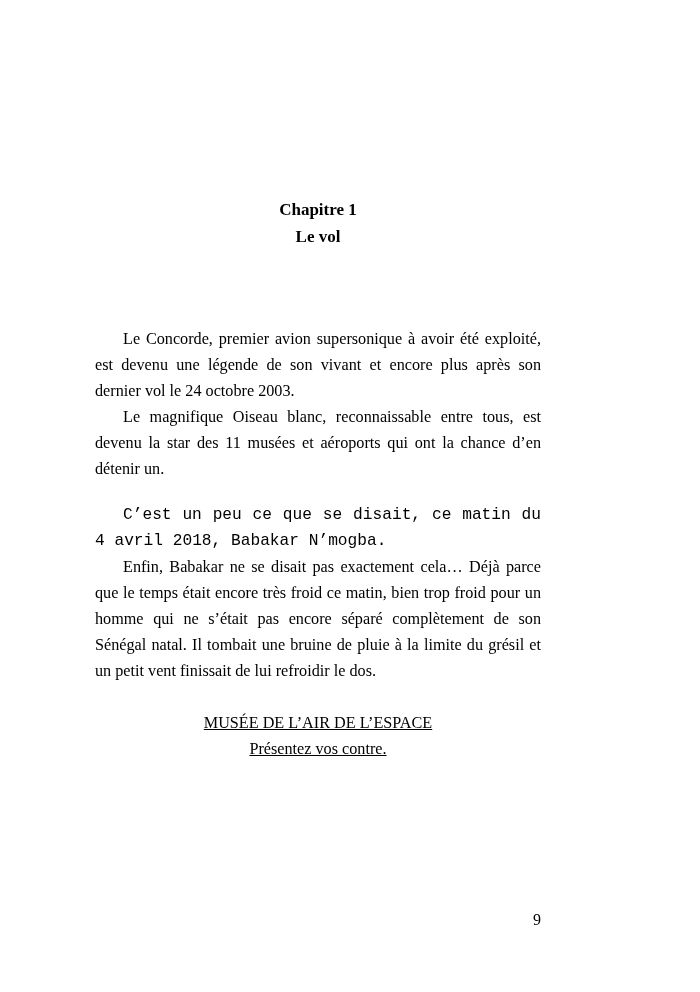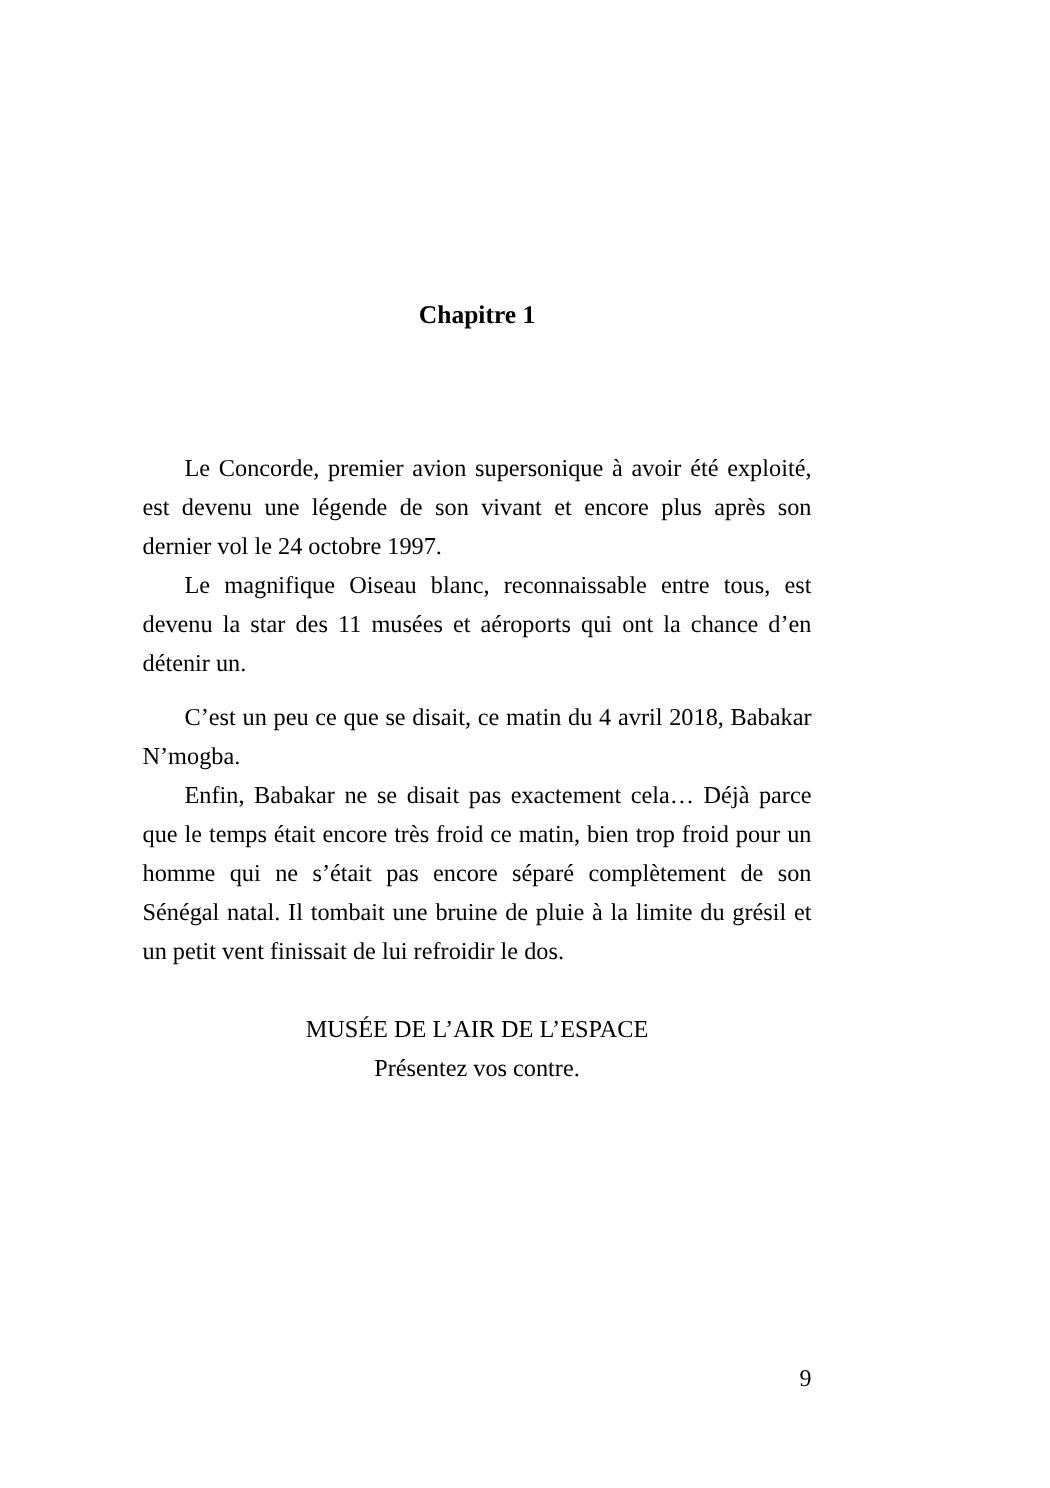--- a/index.html
+++ b/index.html
@@ -43,50 +43,53 @@
     line-height: 26px;
     text-align: justify;
     text-justify: inter-word;
   }
   .para {
     margin: 0;
     text-indent: 28px;
     text-align: justify;
   }
   .para.gap-before {
-    margin-top: 10px;
+    margin-top: 20px;
+    font-family: Liberation Mono, monospace;
   }
   .centered-block {
     margin-top: 26px;
     text-align: center;
   }
   .centered-line {
     display: block;
     text-align: center;
     text-indent: 0;
+    text-decoration: underline;
   }
   .page-number {
     position: absolute;
     right: 95px;
     bottom: 62px;
     font-size: 16px;
     line-height: 20px;
   }
 </style>
 </head>
 <body>
 
 <div class="page">
 
   <div class="chapter-head">
     <span class="chapter-title">Chapitre 1</span>
+    <span class="chapter-subtitle">Le vol</span>
   </div>
 
   <div class="body-text">
-    <p class="para">Le Concorde, premier avion supersonique à avoir été exploité, est devenu une légende de son vivant et encore plus après son dernier vol le 24 octobre 1997.</p>
+    <p class="para">Le Concorde, premier avion supersonique à avoir été exploité, est devenu une légende de son vivant et encore plus après son dernier vol le 24 octobre 2003.</p>
     <p class="para">Le magnifique Oiseau blanc, reconnaissable entre tous, est devenu la star des 11 musées et aéroports qui ont la chance d’en détenir un.</p>
     <p class="para gap-before">C’est un peu ce que se disait, ce matin du 4 avril 2018, Babakar N’mogba.</p>
     <p class="para">Enfin, Babakar ne se disait pas exactement cela… Déjà parce que le temps était encore très froid ce matin, bien trop froid pour un homme qui ne s’était pas encore séparé complètement de son Sénégal natal. Il tombait une bruine de pluie à la limite du grésil et un petit vent finissait de lui refroidir le dos.</p>
 
     <div class="centered-block">
       <span class="centered-line">MUSÉE DE L’AIR DE L’ESPACE</span>
       <span class="centered-line">Présentez vos contre.</span>
     </div>
 
   </div>

